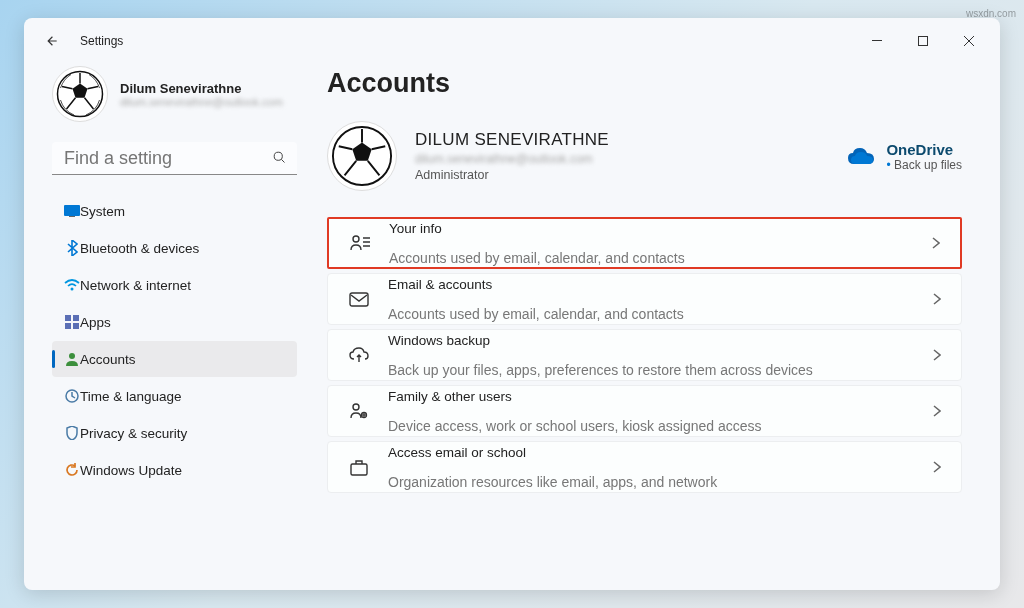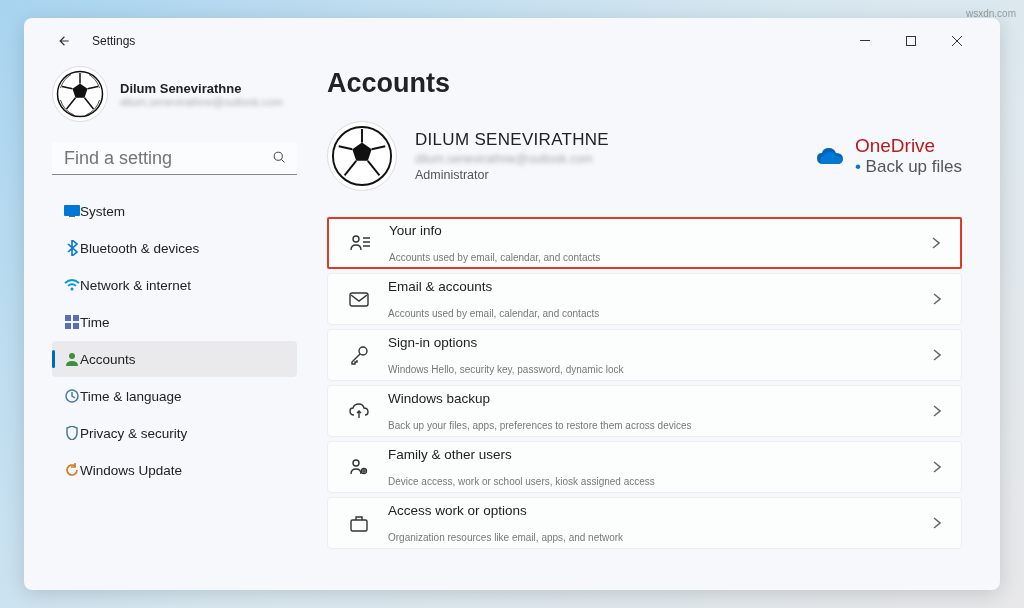--- a/index.html
+++ b/index.html
@@ -1,18 +1,18 @@
 <!DOCTYPE html>
 <html><head>
   <meta charset="utf-8">
   <style>
     *{box-sizing:border-box;margin:0;padding:0;font-family:"Segoe UI",-apple-system,BlinkMacSystemFont,sans-serif}
     body{background:linear-gradient(135deg,#a8d4f0 0%,#d8e8f0 50%,#e8e8ea 100%);width:1024px;height:608px;overflow:hidden;padding:18px 24px}
     .window{background:#f6f8fb;width:100%;height:100%;border-radius:8px;box-shadow:0 4px 20px rgba(0,0,0,.15);display:flex;flex-direction:column;overflow:hidden}
-    .titlebar{display:flex;align-items:center;height:46px;padding:0 20px}
+    .titlebar{display:flex;align-items:center;height:46px;padding:0 8px}
     .back-btn{width:40px;height:40px;display:flex;align-items:center;justify-content:center;cursor:pointer;border-radius:4px}
     .app-title{font-size:12px;color:#222;margin-left:8px}
     .winctrl{margin-left:auto;display:flex}
     .winctrl>div{width:46px;height:38px;display:flex;align-items:center;justify-content:center;cursor:pointer}
     .content{display:flex;flex:1;overflow:hidden}
     .sidebar{width:285px;padding:2px 12px 0 28px;display:flex;flex-direction:column}
     .profile{display:flex;align-items:center;gap:12px;margin-bottom:20px}
     .avatar{width:56px;height:56px;border-radius:50%;background:#fff;display:flex;align-items:center;justify-content:center;border:1px solid #ddd}
     .avatar-lg{width:70px;height:70px;border-radius:50%;background:#fff;display:flex;align-items:center;justify-content:center;border:1px solid #ddd}
     .profile-name{font-size:13px;font-weight:600;color:#222}
@@ -26,30 +26,30 @@
     .nav-item.active::before{content:'';position:absolute;left:0;top:9px;bottom:9px;width:3px;background:#0067c0;border-radius:2px}
     .nav-icon{width:16px;height:16px;display:flex;align-items:center;justify-content:center;flex-shrink:0}
     .main{flex:1;padding:4px 38px 0 18px;overflow-y:auto}
     .page-title{font-size:27px;font-weight:600;color:#222;margin-bottom:22px}
     .account-header{display:flex;align-items:center;gap:18px;margin-bottom:26px}
     .account-info{flex:1}
     .account-name{font-size:17px;font-weight:500;color:#222;letter-spacing:.3px}
     .account-email{font-size:12px;color:#aaa;filter:blur(2.2px);margin:2px 0}
     .account-role{font-size:12.5px;color:#555}
     .onedrive-card{display:flex;align-items:center;gap:12px}
-    .od-title{font-size:19px;font-weight:400;color:#b91c1c}
-    .od-sub{font-size:17px;color:#555}
+    .od-title{font-size:15px;font-weight:700;color:#0c4a6e}
+    .od-sub{font-size:12px;color:#555}
     .od-sub::before{content:"• ";color:#0078d4}
     .card-list{display:flex;flex-direction:column;gap:4px}
     .card{background:#fcfefe;border:1px solid #eceef0;border-radius:4px;height:52px;display:flex;align-items:center;padding:12px 20px;cursor:pointer;gap:18px}
     .card.hl{border:2px solid #e03a24;border-radius:2px}
     .card-icon{width:22px;display:flex;align-items:center;justify-content:center;color:#333}
     .card-body{flex:1}
     .card-title{font-size:13.5px;color:#222}
-    .card-sub{font-size:10px;color:#777;margin-top:14px}
+    .card-sub{font-size:14px;color:#777;margin-top:14px}
     .chev{color:#666}
     .watermark{position:fixed;top:8px;right:8px;font-size:10px;color:rgba(0,0,0,.35)}
     svg{display:block}
   </style>
 </head>
 <body>
 
 <div class="window">
   <div class="titlebar">
     <div class="back-btn">
@@ -131,21 +131,21 @@
           </li>
         <li class="nav-item">
             <span class="nav-icon">
               <svg width="14" height="14">
                 <rect width="6" height="6" fill="#5b6fb5"></rect>
                 <rect x="8" width="6" height="6" fill="#5b6fb5"></rect>
                 <rect y="8" width="6" height="6" fill="#5b6fb5"></rect>
                 <rect x="8" y="8" width="6" height="6" fill="#5b6fb5"></rect>
               </svg>
             </span>
-            <span>Time</span>
+            <span>Apps</span>
           </li>
         <li class="nav-item active">
             <span class="nav-icon">
               <svg width="14" height="14" viewBox="0 0 14 14">
                 <circle cx="7" cy="4" r="3" fill="#3c8f3c"></circle>
                 <path d="M1 14 Q1 9 7 9 Q13 9 13 14 Z" fill="#3c8f3c"></path>
               </svg>
             </span>
             <span>Accounts</span>
           </li>
@@ -239,37 +239,20 @@
               <div class="card-sub">Accounts used by email, calendar, and contacts</div>
             </div>
           <span class="chev">
               <svg width="8" height="12">
                 <path d="M1 1 L7 6 L1 11" fill="none" stroke="#666" stroke-width="1.5"></path>
               </svg>
             </span>
         </div>
         <div class="card">
           <span class="card-icon">
-              <svg width="20" height="20" viewBox="0 0 20 20">
-                <circle cx="14" cy="6" r="4" fill="none" stroke="#333" stroke-width="1.4"></circle>
-                <path d="M11 9 L3 17 L3 19 L6 19 L6 17 L8 17 L8 15" fill="none" stroke="#333" stroke-width="1.4"></path>
-              </svg>
-            </span>
-          <div class="card-body">
-              <div class="card-title">Sign-in options</div>
-              <div class="card-sub">Windows Hello, security key, password, dynamic lock</div>
-            </div>
-          <span class="chev">
-              <svg width="8" height="12">
-                <path d="M1 1 L7 6 L1 11" fill="none" stroke="#666" stroke-width="1.5"></path>
-              </svg>
-            </span>
-        </div>
-        <div class="card">
-          <span class="card-icon">
               <svg width="20" height="16" viewBox="0 0 20 16">
                 <path d="M5 12 Q1 12 1 8 Q1 5 4 5 Q5 1 10 1 Q14 1 15 5 Q19 5 19 9 Q19 12 16 12" fill="none" stroke="#333" stroke-width="1.4"></path>
                 <path d="M8 10 L10 8 L12 10 M10 8 L10 15" fill="none" stroke="#333" stroke-width="1.4"></path>
               </svg>
             </span>
           <div class="card-body">
               <div class="card-title">Windows backup</div>
               <div class="card-sub">Back up your files, apps, preferences to restore them across devices</div>
             </div>
           <span class="chev">
@@ -299,21 +282,21 @@
             </span>
         </div>
         <div class="card">
           <span class="card-icon">
               <svg width="20" height="17" viewBox="0 0 20 17">
                 <rect x="2" y="5" width="16" height="11" rx="1.5" fill="none" stroke="#333" stroke-width="1.4"></rect>
                 <path d="M7 5 L7 2 L13 2 L13 5" fill="none" stroke="#333" stroke-width="1.4"></path>
               </svg>
             </span>
           <div class="card-body">
-              <div class="card-title">Access work or options</div>
+              <div class="card-title">Access email or school</div>
               <div class="card-sub">Organization resources like email, apps, and network</div>
             </div>
           <span class="chev">
               <svg width="8" height="12">
                 <path d="M1 1 L7 6 L1 11" fill="none" stroke="#666" stroke-width="1.5"></path>
               </svg>
             </span>
         </div>
       </div>
     </main>

